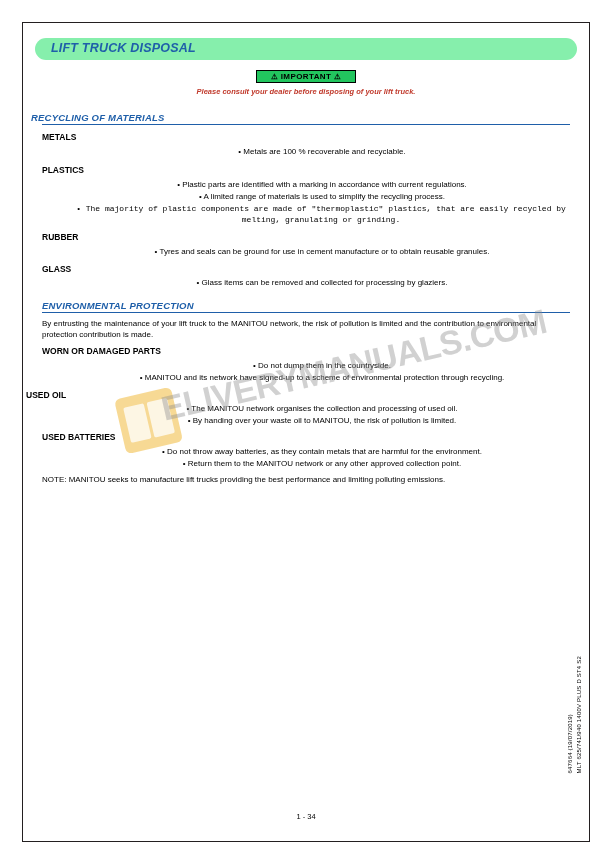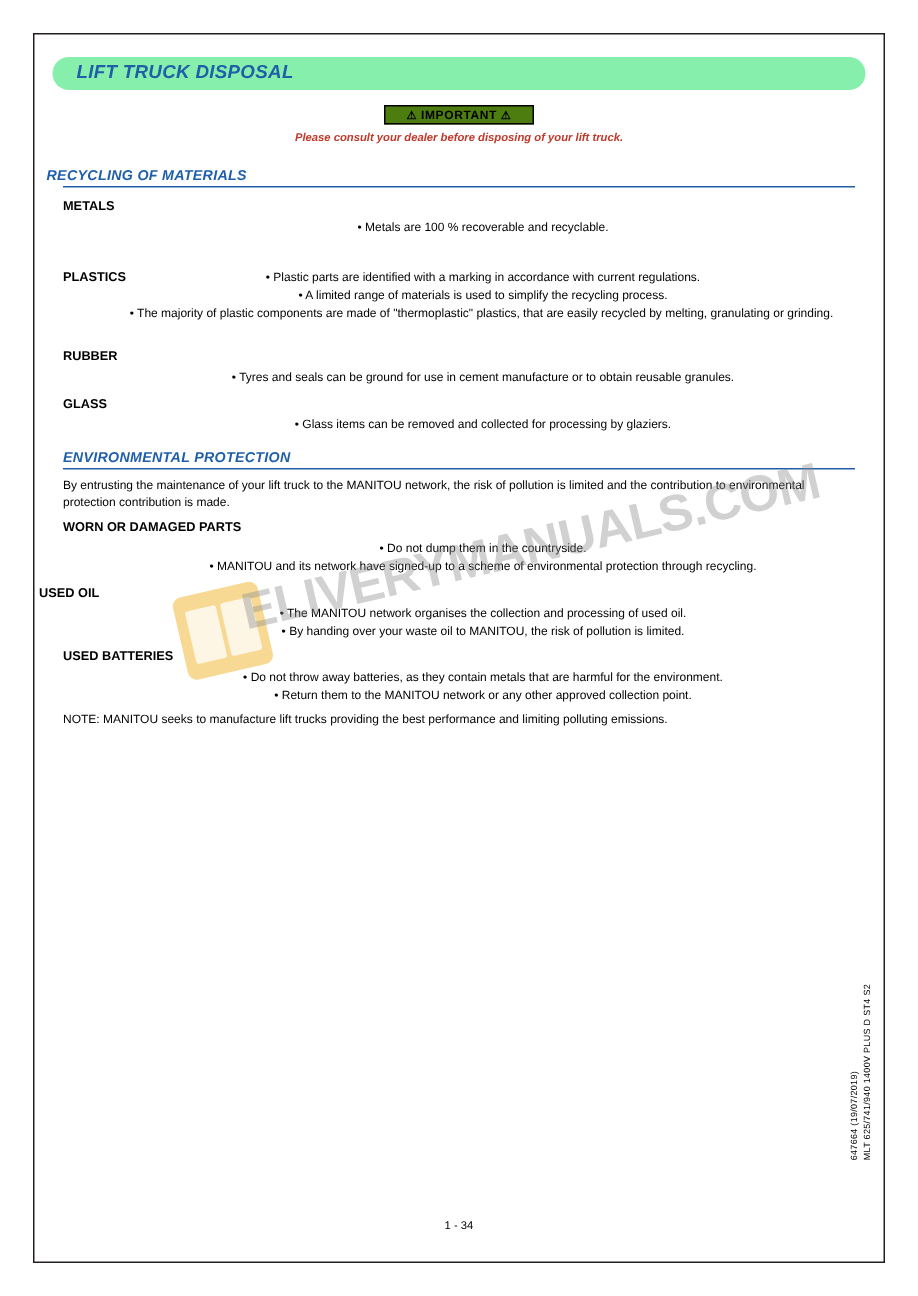--- a/index.html
+++ b/index.html
@@ -54,21 +54,21 @@
     letter-spacing: 0.2px;
   }
 
   
   .important-box {
     position: absolute;
     left: 256px;
     top: 70px;
     width: 100px;
     height: 13px;
-    background: #4d7c0f;
+    background: #22c55e;
     border: 1px solid #000;
     box-sizing: border-box;
     text-align: center;
     font-size: 8px;
     font-weight: bold;
     line-height: 11px;
     letter-spacing: 0.4px;
   }
   .important-box .warn {
     font-size: 7.5px;
@@ -214,24 +214,24 @@
     <span class="warn">⚠</span>
   </div>
   <div class="important-note">Please consult your dealer before disposing of your lift truck.</div>
 
   <div class="section-head" style="left:31px; top:112px;">RECYCLING OF MATERIALS</div>
   <div class="section-rule" style="left:42px; top:124px; width:528px;"></div>
 
   <div class="sub-head" style="left:42px; top:132px;">METALS</div>
   <div class="bullet" style="left:72px; top:146px; width:500px;">Metals are 100 % recoverable and recyclable.</div>
 
-  <div class="sub-head" style="left:42px; top:179px;text-align:center;">PLASTICS</div>
+  <div class="sub-head" style="left:42px; top:165px;text-align:center;">PLASTICS</div>
   <div class="bullet" style="left:72px; top:179px; width:500px;">Plastic parts are identified with a marking in accordance with current regulations.</div>
   <div class="bullet" style="left:72px; top:191px; width:500px;">A limited range of materials is used to simplify the recycling process.</div>
-  <div class="bullet" style="left:72px; top:203px; width:498px;">The majority of plastic components are made of "thermoplastic" plastics, that are easily recycled by melting, granulating or grinding.</div>
+  <div class="bullet" style="left:72px; top:203px; width:498px;font-family:Liberation Mono, monospace;">The majority of plastic components are made of "thermoplastic" plastics, that are easily recycled by melting, granulating or grinding.</div>
 
   <div class="sub-head" style="left:42px; top:232px;">RUBBER</div>
   <div class="bullet" style="left:72px; top:246px; width:500px;">Tyres and seals can be ground for use in cement manufacture or to obtain reusable granules.</div>
 
   <div class="sub-head" style="left:42px; top:264px;">GLASS</div>
   <div class="bullet" style="left:72px; top:277px; width:500px;">Glass items can be removed and collected for processing by glaziers.</div>
 
   <div class="section-head" style="left:42px; top:300px;text-align:center;">ENVIRONMENTAL PROTECTION</div>
   <div class="section-rule" style="left:42px; top:312px; width:528px;"></div>
 

